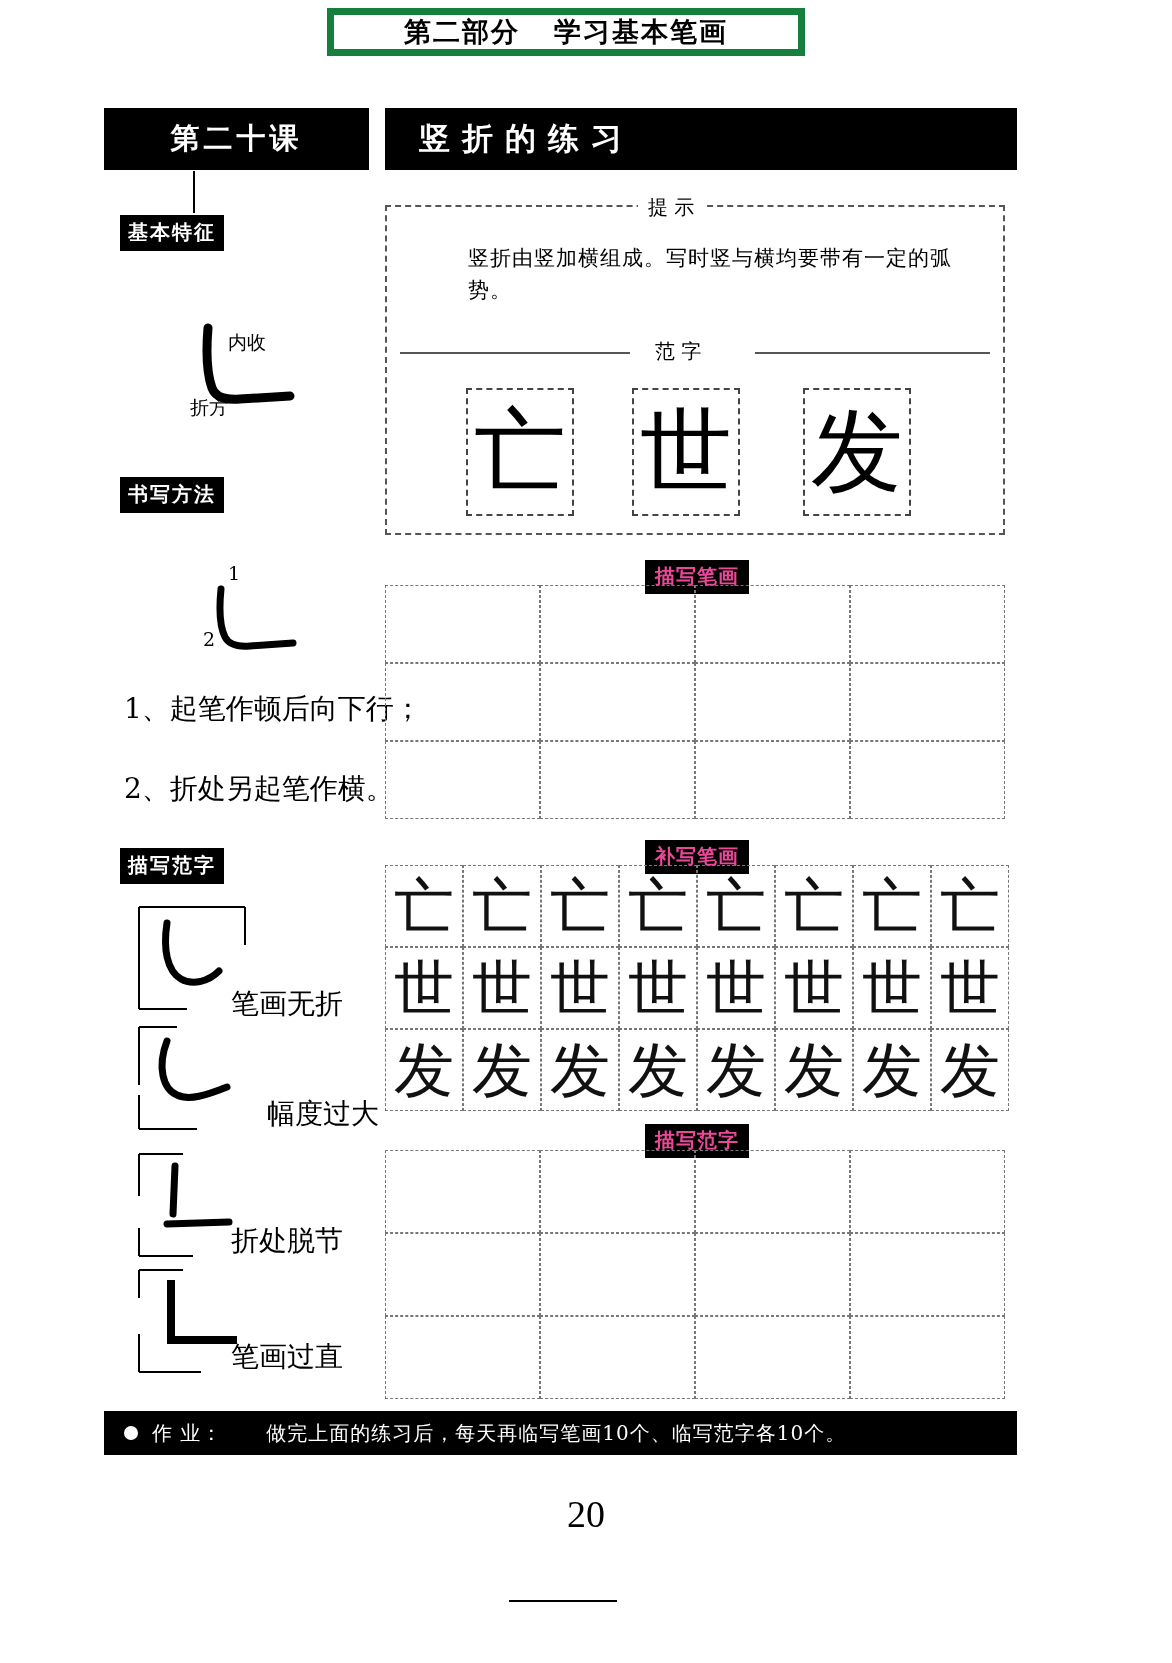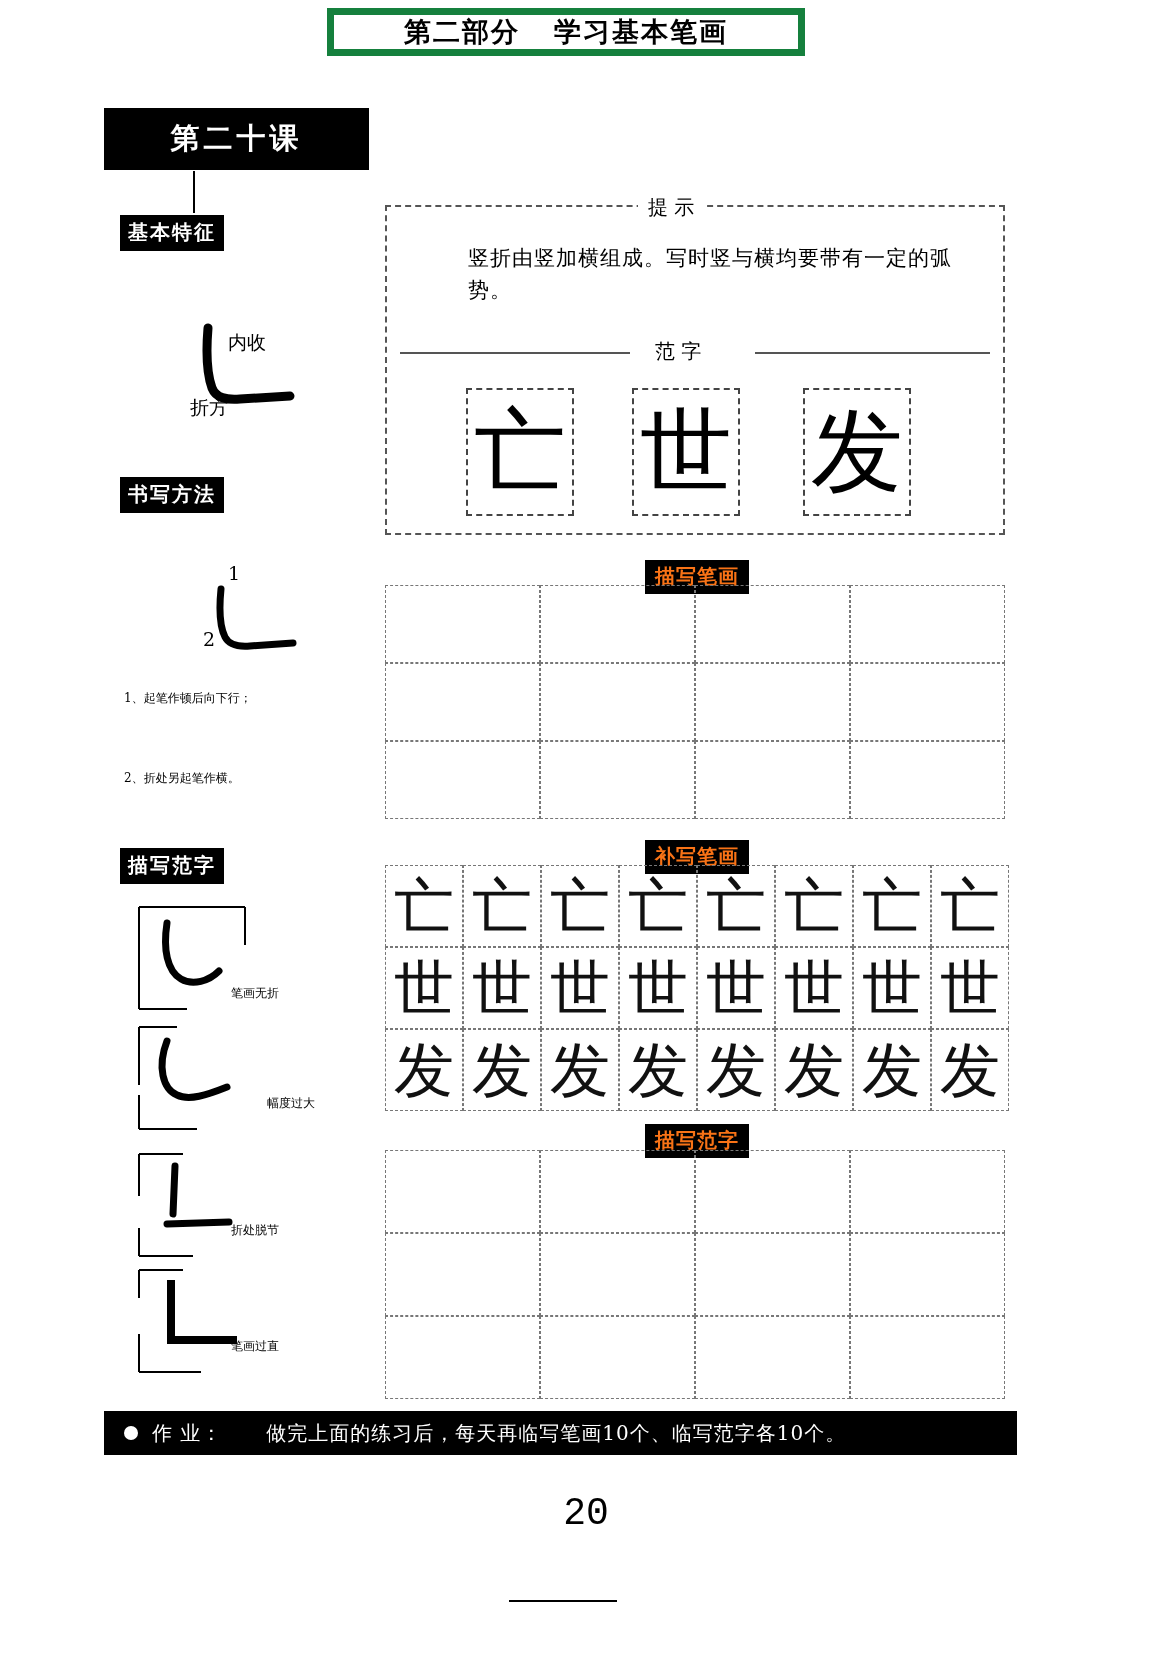--- a/index.html
+++ b/index.html
@@ -107,42 +107,42 @@
     position: absolute;
     font-family: "DejaVu Serif", "Liberation Serif", serif;
     color: #000;
     line-height: 1;
   }
 
   .lbl { position: absolute; font-size: 19px; font-family: "DejaVu Serif","Liberation Serif",serif; }
 
   .note {
     position: absolute;
-    font-size: 12px;
+    font-size: 28px;
     font-family: "DejaVu Serif", "Liberation Serif", serif;
     white-space: nowrap;
   }
 
   
   .panel {
     position: absolute;
     border: 2px dashed #555;
     box-sizing: border-box;
   }
   .panel-label {
     position: absolute;
     background: #fff;
     font-size: 20px;
     font-family: "DejaVu Serif", "Liberation Serif", serif;
     padding: 0 10px;
     white-space: nowrap;
   }
   .panel-label.dark {
     background: #000;
-    color: #f97316;
+    color: #ec4899;
     font-weight: bold;
     padding: 3px 10px 4px 10px;
     letter-spacing: 1px;
   }
   .tip-text {
     position: absolute;
     font-size: 21px;
     line-height: 1.5;
     font-family: "DejaVu Serif", "Liberation Serif", serif;
     letter-spacing: 1px;
@@ -197,21 +197,21 @@
   }
   .homework .hw-key { margin-right: 44px; }
 
   
   .page-number {
     position: absolute;
     left: 0; right: 0;
     top: 1492px;
     text-align: center;
     font-size: 38px;
-    font-family: Liberation Mono, monospace;
+    font-family: Liberation Serif, serif;
   }
   .footer-rule {
     position: absolute;
     left: 509px;
     top: 1600px;
     width: 108px;
     height: 2px;
     background: #000;
   }
   .watermark {
@@ -232,20 +232,21 @@
 
 <div class="page">
 
   <div class="top-banner">
     <div class="inner">
       <span class="part-label">第二部分</span><span>学习基本笔画</span>
     </div>
   </div>
 
   <div class="lesson-tag">第二十课</div>
+  <div class="lesson-title">竖折的练习</div>
   <div class="vrule"></div>
 
   <div class="sec-tag tag-basic">基本特征</div>
 
   <div class="glyph" style="left:190px; top:322px;">
     <svg width="110" height="92" viewBox="0 0 110 92">
       <path d="M18 6 C16 30, 17 52, 22 66 C26 76, 36 78, 50 77 L100 74" stroke="#000" stroke-width="9" fill="none" stroke-linecap="round"></path>
     </svg>
   </div>
   <div class="lbl" style="left:228px; top:330px;">内收</div>

